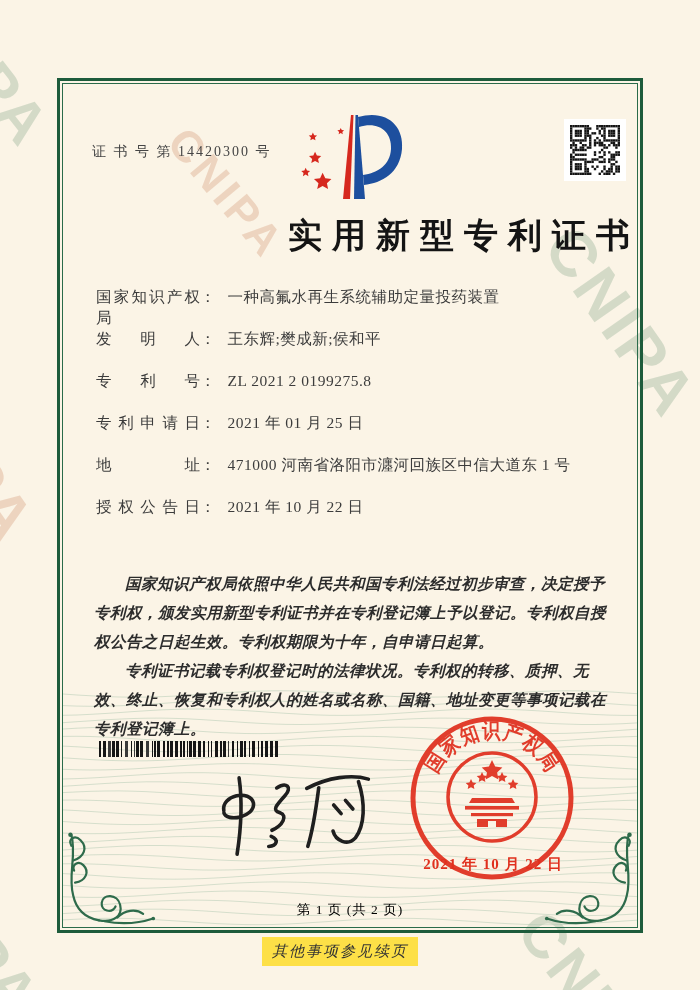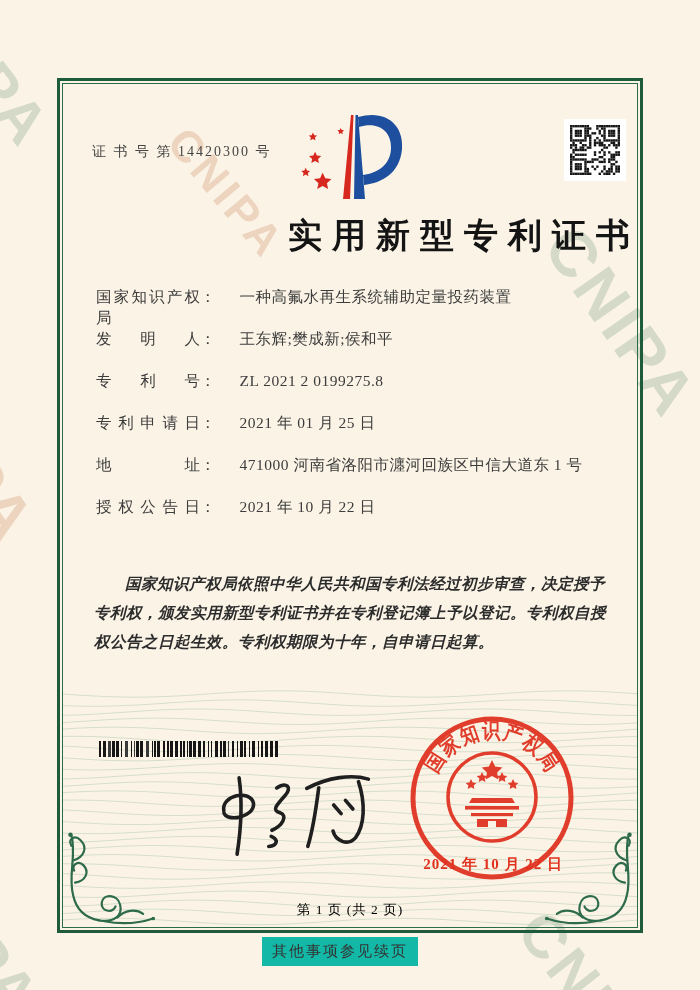--- a/index.html
+++ b/index.html
@@ -40,21 +40,21 @@
   }
   
   .fields{left:36px;top:206px;width:520px;z-index:4;}
   .frow{position:relative;height:42px;font-size:15.5px;color:#3c3c3c;}
   .flabel{
     display:inline-block;width:104px;
     text-align:justify;text-align-last:justify;
     vertical-align:top;
   }
   .fcolon{display:inline-block;}
-  .fvalue{margin-left:24px;letter-spacing:0.5px;}
+  .fvalue{margin-left:12px;letter-spacing:0.5px;}
   .fcol2{position:absolute;left:264px;top:0;white-space:nowrap;}
   
   .paras{left:34px;top:488px;width:518px;z-index:4;}
   .paras p{
     margin:0;font-size:15.5px;line-height:29px;text-indent:2em;
     font-style:italic;color:#2c2c2c;letter-spacing:0.5px;font-weight:bold;
   }
   
   .guilloche{left:3px;top:608px;z-index:3;}
   .barcode{left:39px;top:660px;z-index:4;}
@@ -67,22 +67,22 @@
     color:#e0301e;font-weight:bold;font-size:15px;letter-spacing:1px;white-space:nowrap;
   }
   .flourish{z-index:4;}
   .flourish-left{left:4px;top:748px;}
   .flourish-right{right:4px;top:748px;transform:scaleX(-1);}
   .page-info{left:0;top:820px;width:100%;text-align:center;font-size:13.5px;
              color:#000000;letter-spacing:1px;z-index:5;}
   
   .cont-note{
     position:absolute;left:262px;top:937px;width:156px;height:29px;z-index:3;
-    background:#14b8a6;display:flex;align-items:center;justify-content:center;
-    font-size:15px;color:#333;letter-spacing:2px;white-space:nowrap;
+    background:#fde047;display:flex;align-items:center;justify-content:center;
+    font-size:15px;font-style:italic;color:#333;letter-spacing:2px;white-space:nowrap;
   }
 </style>
 </head>
 <body>
 
 <div class="page">
 
   <span class="wm wm-green" style="left:-60px;top:-42px;font-size:60px;transform:rotate(52deg);">CNIPA</span>
   <span class="wm wm-pink" style="left:196px;top:118px;font-size:44px;transform:rotate(50deg);">CNIPA</span>
   <span class="wm wm-green" style="left:590px;top:213px;font-size:64px;transform:rotate(55deg);">CNIPA</span>
@@ -417,20 +417,21 @@
       <div class="frow">
         <span class="flabel">地址</span><span class="fcolon">：</span><span class="fvalue">471000 河南省洛阳市瀍河回族区中信大道东 1 号</span>
       </div>
       <div class="frow">
         <span class="flabel">授权公告日</span><span class="fcolon">：</span><span class="fvalue">2021 年 10 月 22 日</span>
       </div>
     </div>
 
     <div class="paras">
       <p>国家知识产权局依照中华人民共和国专利法经过初步审查，决定授予专利权，颁发实用新型专利证书并在专利登记簿上予以登记。专利权自授权公告之日起生效。专利权期限为十年，自申请日起算。</p>
+      <p>专利证书记载专利权登记时的法律状况。专利权的转移、质押、无效、终止、恢复和专利权人的姓名或名称、国籍、地址变更等事项记载在专利登记簿上。</p>
     </div>
 
     <svg class="barcode" id="barcode" width="182" height="16">
         <rect x="0" y="0" width="2" height="16" fill="#161616"></rect>
         <rect x="4" y="0" width="3" height="16" fill="#161616"></rect>
         <rect x="9" y="0" width="3" height="16" fill="#3a3a3a"></rect>
         <rect x="13" y="0" width="3" height="16" fill="#161616"></rect>
         <rect x="17" y="0" width="3" height="16" fill="#161616"></rect>
         <rect x="22" y="0" width="1" height="16" fill="#161616"></rect>
         <rect x="26" y="0" width="3" height="16" fill="#3a3a3a"></rect>

